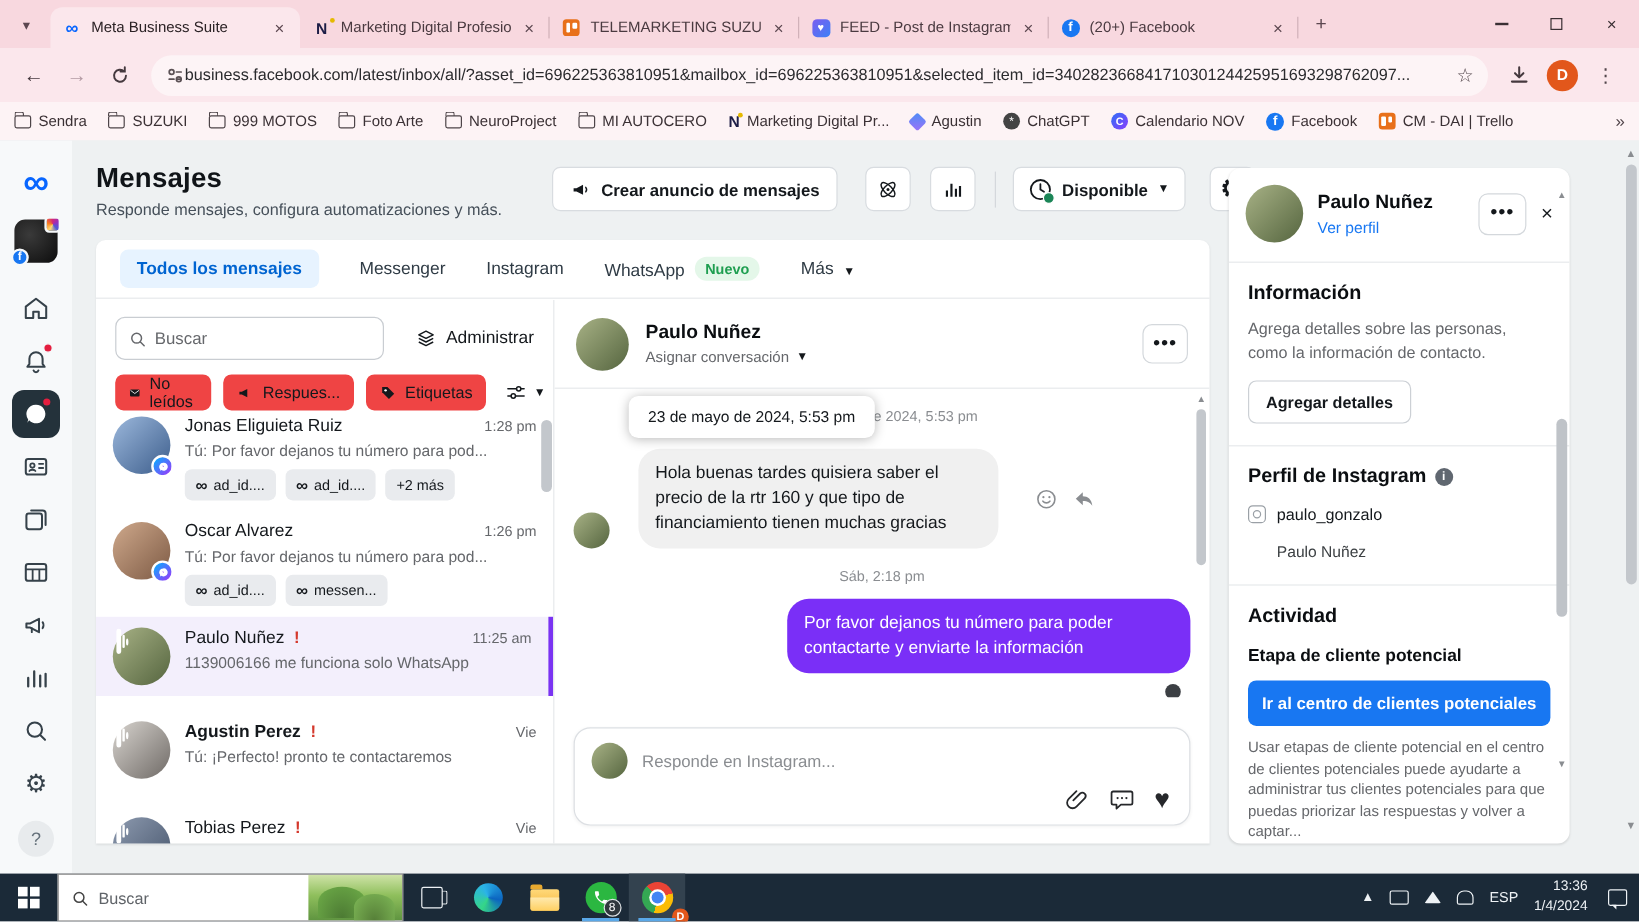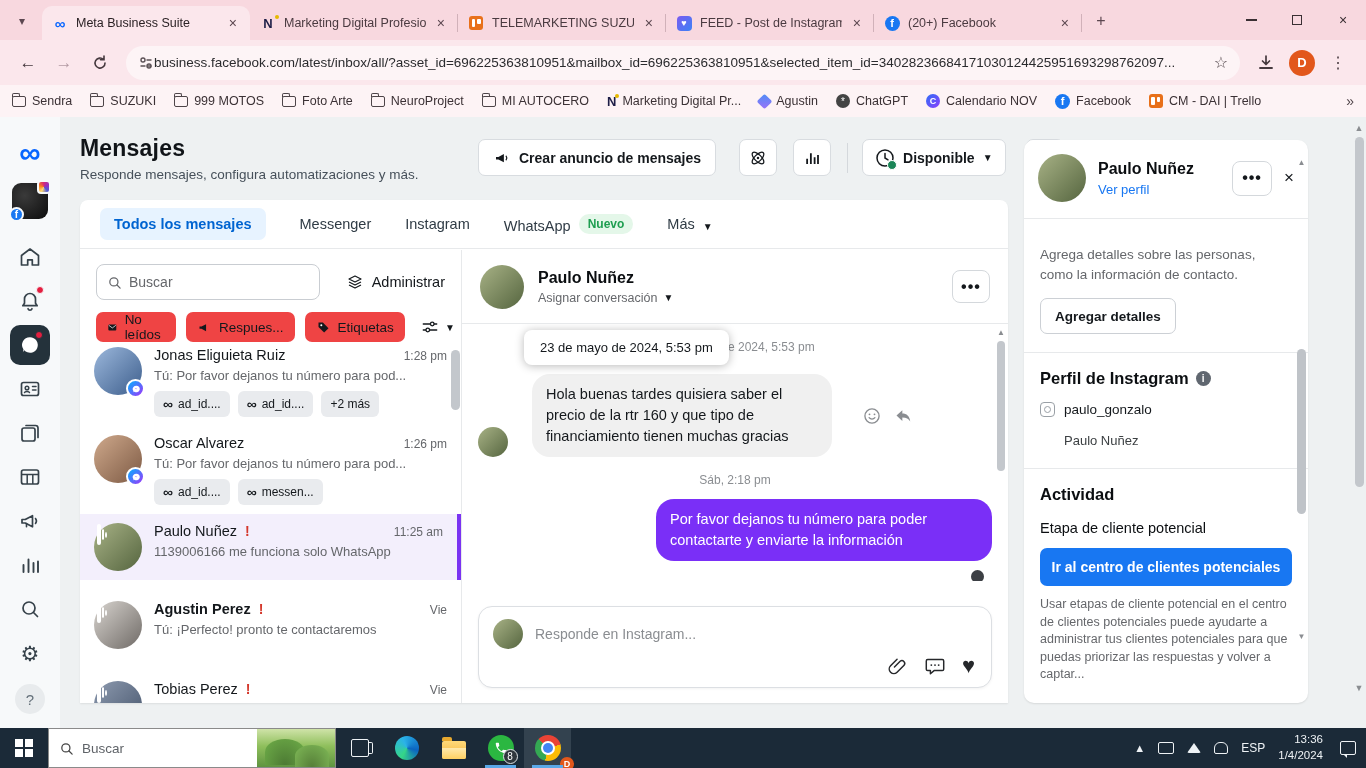--- a/index.html
+++ b/index.html
@@ -60,21 +60,21 @@
   .ritem{width:40px;height:40px;display:flex;align-items:center;justify-content:center;position:relative;margin:2px 0}
   .ritem .dot{position:absolute;top:5px;right:6px;width:8px;height:8px;border-radius:50%;background:#e41e3f;border:1.5px solid #f7f9fa}
   .ritem.activechat{background:#24323b;border-radius:10px}
   .ritem.activechat .dot{top:6px;right:7px;border-color:#24323b}
   .railgear{font-size:21px;color:#36424a;line-height:1}
   .helpq{margin-top:auto;margin-bottom:14px;width:30px;height:30px;border-radius:50%;background:#e8ebed;color:#64707a;font-size:15px;display:flex;align-items:center;justify-content:center}
 
   .pagehead{position:absolute;left:80px;top:18px}
   .pagehead h1{font-size:23px;color:#101418;letter-spacing:.2px}
   .pagehead p{font-size:13.5px;color:#46505a;margin-top:5px}
-  .hdr-actions{position:absolute;left:478px;top:22px;display:flex;align-items:center}
+  .hdr-actions{position:absolute;left:460px;top:22px;display:flex;align-items:center}
   .btn-white{background:#fff;border:1px solid #d8dce0;border-radius:7px;height:37px;display:flex;align-items:center;justify-content:center;color:#14181c;font-size:14px;font-weight:bold}
   .btn-create{padding:0 14px;gap:8px}
   .btn-sq{width:38px;height:37px;margin-left:23px}
   .btn-sq + .btn-sq{margin-left:16px}
   .vsep{width:1px;height:30px;background:#d4d8dc;margin:0 14px 0 16px}
   .avail{padding:16px 12px;gap:8px;font-weight:bold}
   .clockwrap{position:relative;width:20px;height:20px}
   .clockwrap .gdot{position:absolute;right:-2px;bottom:-2px;width:10px;height:10px;border-radius:50%;background:#1b8557;border:1.5px solid #fff}
   .caret{font-size:10px;color:#14181c}
   .hgear{font-size:21px;color:#14181c;line-height:1}
@@ -167,21 +167,21 @@
   .rp-div{height:1px;background:#e7e9eb;margin:0}
   .rp-sec{padding:16px 16px 18px}
   .rp-h{font-size:16.5px;font-weight:bold;color:#0b0e11;display:flex;align-items:center;gap:7px}
   .rp-text{font-size:13.5px;color:#65676b;line-height:1.45;margin-top:10px}
   .btn-adddet{margin-top:14px;background:#fff;border:1px solid #ccd0d5;border-radius:7px;height:36px;padding:0 14px;font-size:13.5px;font-weight:bold;color:#14181c;display:inline-flex;align-items:center}
   .iginfo{width:15px;height:15px;border-radius:50%;background:#606770;color:#fff;font-size:10px;display:inline-flex;align-items:center;justify-content:center;font-weight:bold}
   .igrow{display:flex;align-items:center;gap:9px;margin-top:14px;font-size:13.5px;color:#14181c}
   .igsmall{width:15px;height:15px;border-radius:4px;border:1.5px solid #9aa0a6;position:relative}
   .igsmall::after{content:"";position:absolute;inset:3px;border:1.5px solid #9aa0a6;border-radius:50%}
   .igname2{margin:16px 0 2px 24px;font-size:13px;color:#3c4043}
-  .rp-sub{font-size:14.5px;font-weight:normal;color:#0b0e11;margin-top:16px}
+  .rp-sub{font-size:14.5px;font-weight:bold;color:#0b0e11;margin-top:16px}
   .btn-lead{margin-top:12px;width:100%;background:#1877f2;border:none;border-radius:7px;height:38px;color:#fff;font-size:14px;font-weight:bold}
   .leadtext{font-size:12.5px;color:#65676b;line-height:1.4;margin-top:10px}
   .rp-scroll{position:absolute;right:0;top:0;width:13px;height:563px}
   .rp-scroll .arr{color:#8a8d91;font-size:8px;text-align:center;margin-top:18px}
   .rp-scroll .thumb{width:9px;height:165px;background:#bfc3c8;border-radius:5px;margin:182px auto 0}
   .rp-scroll .arr2{color:#8a8d91;font-size:8px;text-align:center;margin-top:118px}
   .pagescroll{position:absolute;right:1px;top:6px;width:12px;height:590px}
   .pagescroll .arr{color:#8a8d91;font-size:9px;text-align:center}
   .pagescroll .thumb{width:9px;height:350px;background:#c3c7cc;border-radius:5px;margin:4px auto 0}
   .pagescroll .arr2{color:#8a8d91;font-size:9px;text-align:center;margin-top:196px}
@@ -708,20 +708,21 @@
         <div class="rp-nm">
           <div class="rp-name">Paulo Nuñez</div>
           <div class="rp-link">Ver perfil</div>
         </div>
         <div class="rp-more">•••</div>
         <div class="rp-close">×</div>
       </div>
       <div class="rp-div"></div>
 
       <div class="rp-sec">
+        <div class="rp-h">Información</div>
         <div class="rp-text">Agrega detalles sobre las personas, como la información de contacto.</div>
         <div class="btn-adddet">Agregar detalles</div>
       </div>
       <div class="rp-div"></div>
 
       <div class="rp-sec">
         <div class="rp-h">
             <span>Perfil de Instagram</span>
             <span class="iginfo">i</span>
           </div>

